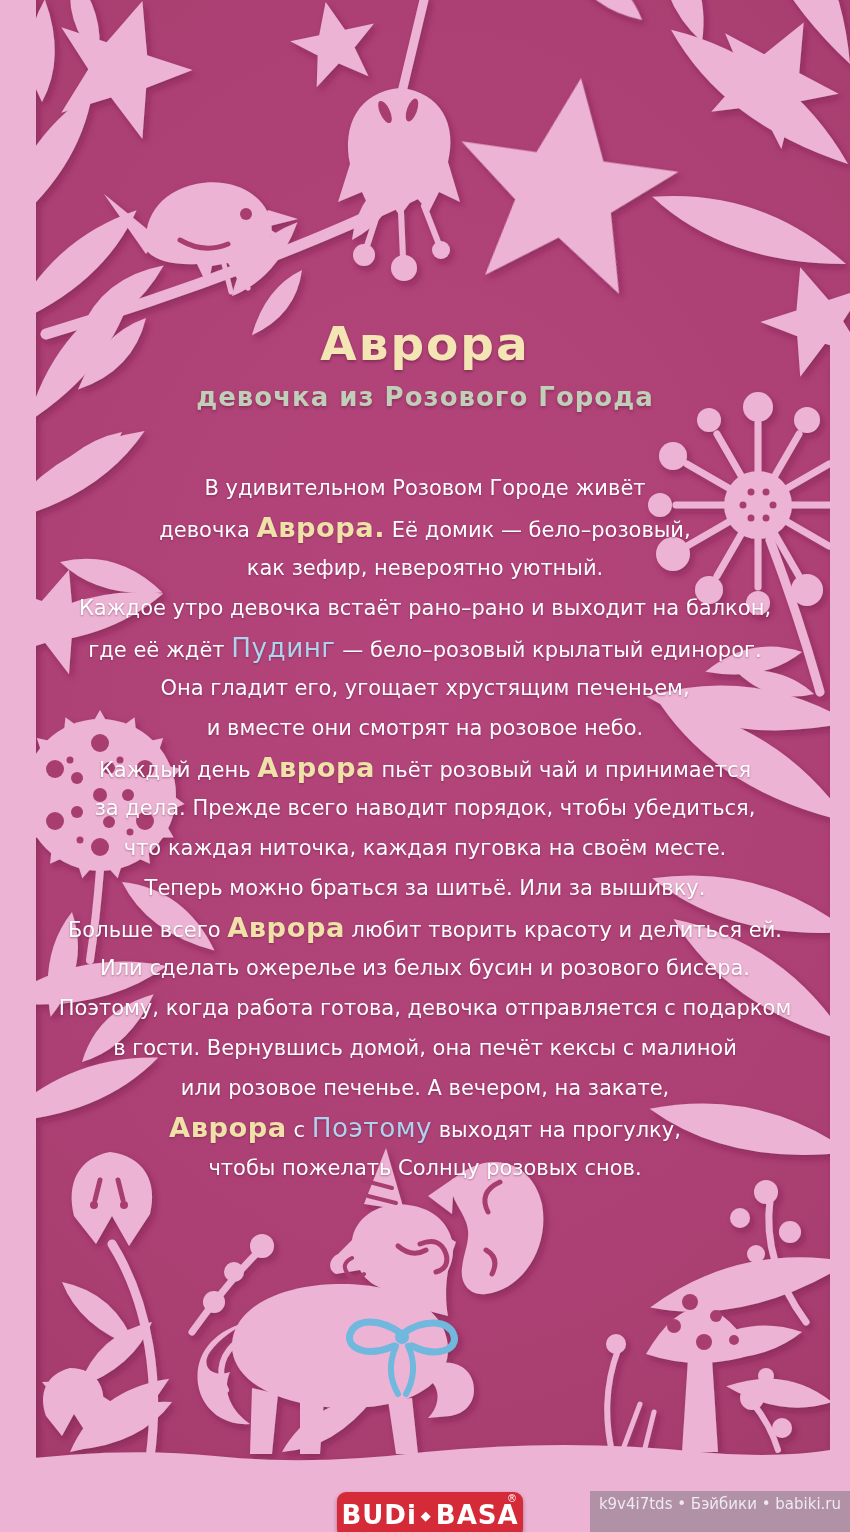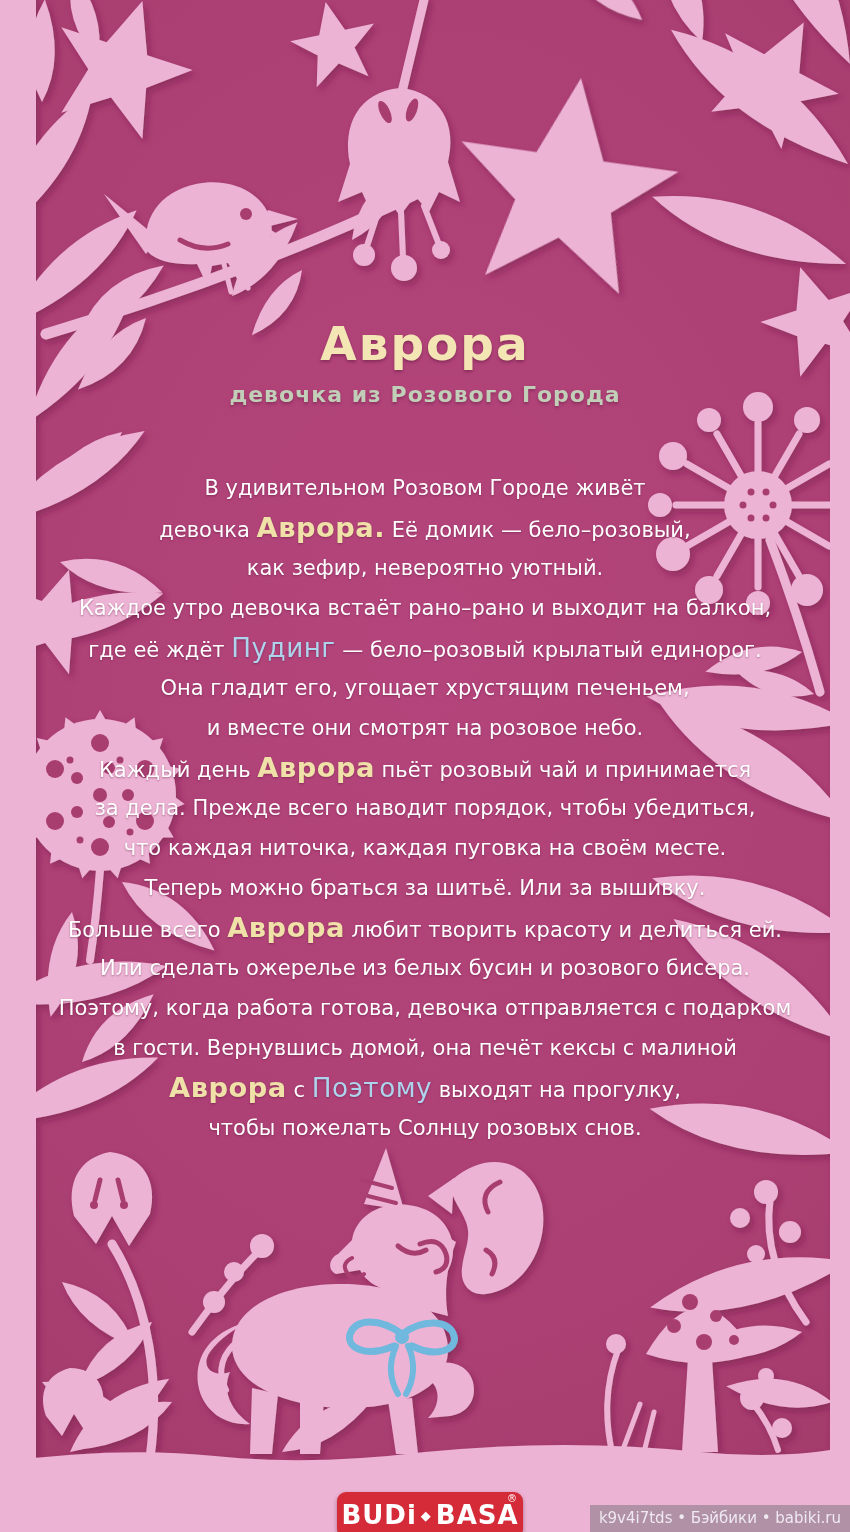--- a/index.html
+++ b/index.html
@@ -17,21 +17,21 @@
   .bowfill{fill:var(--bow-blue,#6fb8dd);}
 
   .textlayer{position:absolute;inset:0;z-index:2;padding-left:37px;}
   .title{
     position:absolute;top:316px;left:0;right:0;text-align:center;
     color:var(--title,#f3e6b4);font-size:47px;font-weight:700;letter-spacing:2px;
     text-shadow:0 2px 3px rgba(90,20,60,.45);
   }
   .subtitle{
     position:absolute;top:382px;left:0;right:0;text-align:center;
-    color:var(--subtitle,#c2cfb8);font-size:22px;font-weight:700;letter-spacing:1px;
+    color:var(--subtitle,#c2cfb8);font-size:26px;font-weight:700;letter-spacing:1px;
     text-shadow:0 2px 3px rgba(90,20,60,.4);
   }
   .story{
     position:absolute;top:468px;left:50%;transform:translateX(-50%);
     width:780px;text-align:center;color:var(--body,#ffffff);
     font-size:21px;font-weight:500;text-shadow:0 1px 2px rgba(90,20,60,.45);
   }
   .story .line{height:40px;line-height:40px;white-space:nowrap;}
   .seg-a{color:var(--aurora-accent,#efe1a8);font-size:1.3em;font-weight:700;letter-spacing:.5px;}
   .seg-p{color:var(--pudding-accent,#aed3ec);font-size:1.25em;font-weight:400;letter-spacing:.5px;}
@@ -40,21 +40,21 @@
     position:absolute;left:337px;top:1492px;width:186px;height:46px;z-index:3;
     background:var(--logo-red,#d52b39);border-radius:9px;color:#fff;
     display:flex;align-items:center;justify-content:center;
     font-weight:700;font-size:26px;letter-spacing:1px;
     box-shadow:0 2px 4px rgba(70,10,30,.4);
   }
   .logo .sep{font-size:13px;margin:0 4px;}
   .logo .reg{position:absolute;top:1px;right:5px;font-size:10px;font-weight:400;}
 
   .watermark{
-    position:absolute;right:0;bottom:0;height:27px;z-index:4;padding:0 9px;
+    position:absolute;right:0;bottom:0;height:41px;z-index:4;padding:0 9px;
     background:rgba(128,116,128,.55);color:#efe9f1;
     font-size:15px;line-height:27px;font-weight:400;
   }
 </style>
 </head>
 <body>
 
 <div class="page">
 
   <svg class="decor" width="850" height="1532" viewBox="0 0 850 1532">
@@ -369,20 +369,21 @@
         <div class="line"><span>Она гладит его, угощает хрустящим печеньем,</span></div>
         <div class="line"><span>и вместе они смотрят на розовое небо.</span></div>
         <div class="line"><span>Каждый день </span><span class="seg-a">Аврора</span><span> пьёт розовый чай и принимается</span></div>
         <div class="line"><span>за дела. Прежде всего наводит порядок, чтобы убедиться,</span></div>
         <div class="line"><span>что каждая ниточка, каждая пуговка на своём месте.</span></div>
         <div class="line"><span>Теперь можно браться за шитьё. Или за вышивку.</span></div>
         <div class="line"><span>Больше всего </span><span class="seg-a">Аврора</span><span> любит творить красоту и делиться ей.</span></div>
         <div class="line"><span>Или сделать ожерелье из белых бусин и розового бисера.</span></div>
         <div class="line"><span>Поэтому, когда работа готова, девочка отправляется с подарком</span></div>
         <div class="line"><span>в гости.  Вернувшись домой, она печёт кексы с малиной</span></div>
+        <div class="line"><span>или розовое печенье. А вечером, на закате,</span></div>
         <div class="line"><span class="seg-a">Аврора</span><span> с </span><span class="seg-p">Поэтому</span><span> выходят на прогулку,</span></div>
         <div class="line"><span>чтобы пожелать Солнцу розовых снов.</span></div>
       </div>
   </div>
 
   <div class="logo">
     <span>BUDi</span>
     <span class="sep">◆</span>
     <span>BASA</span>
     <span class="reg">®</span>

